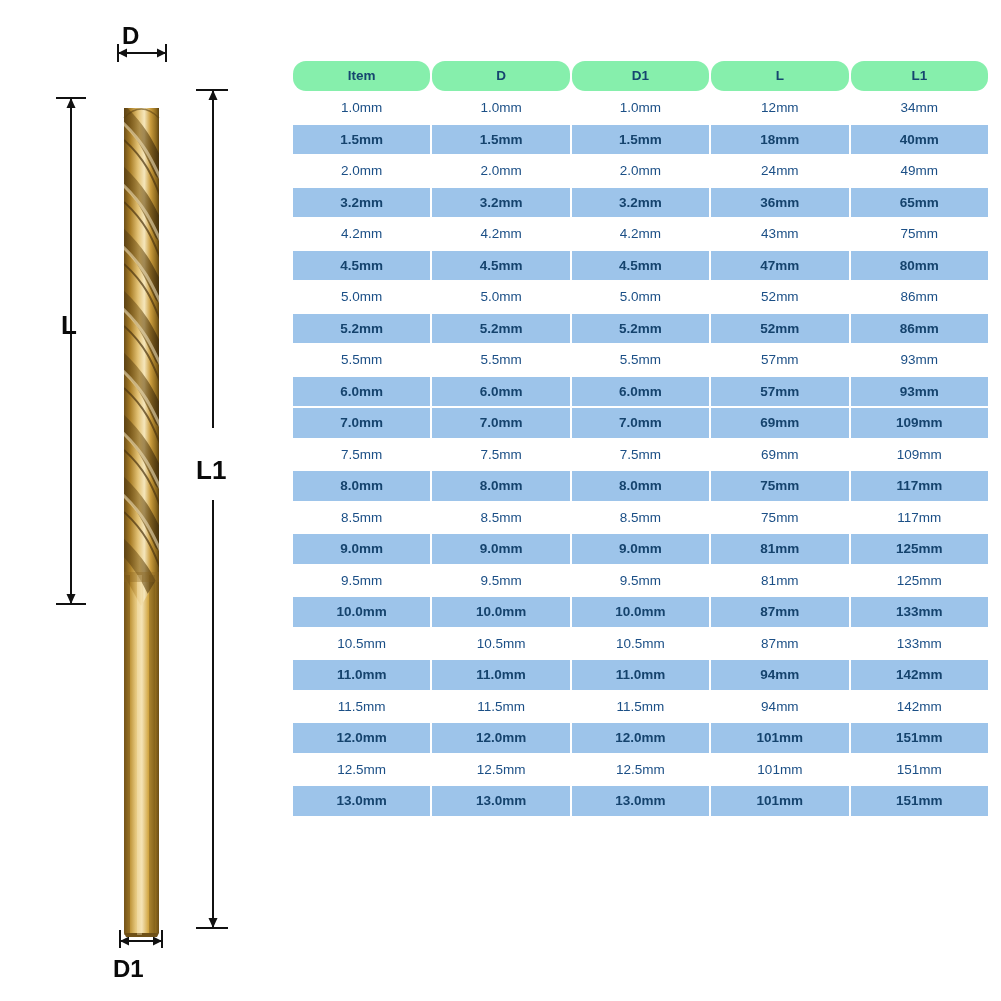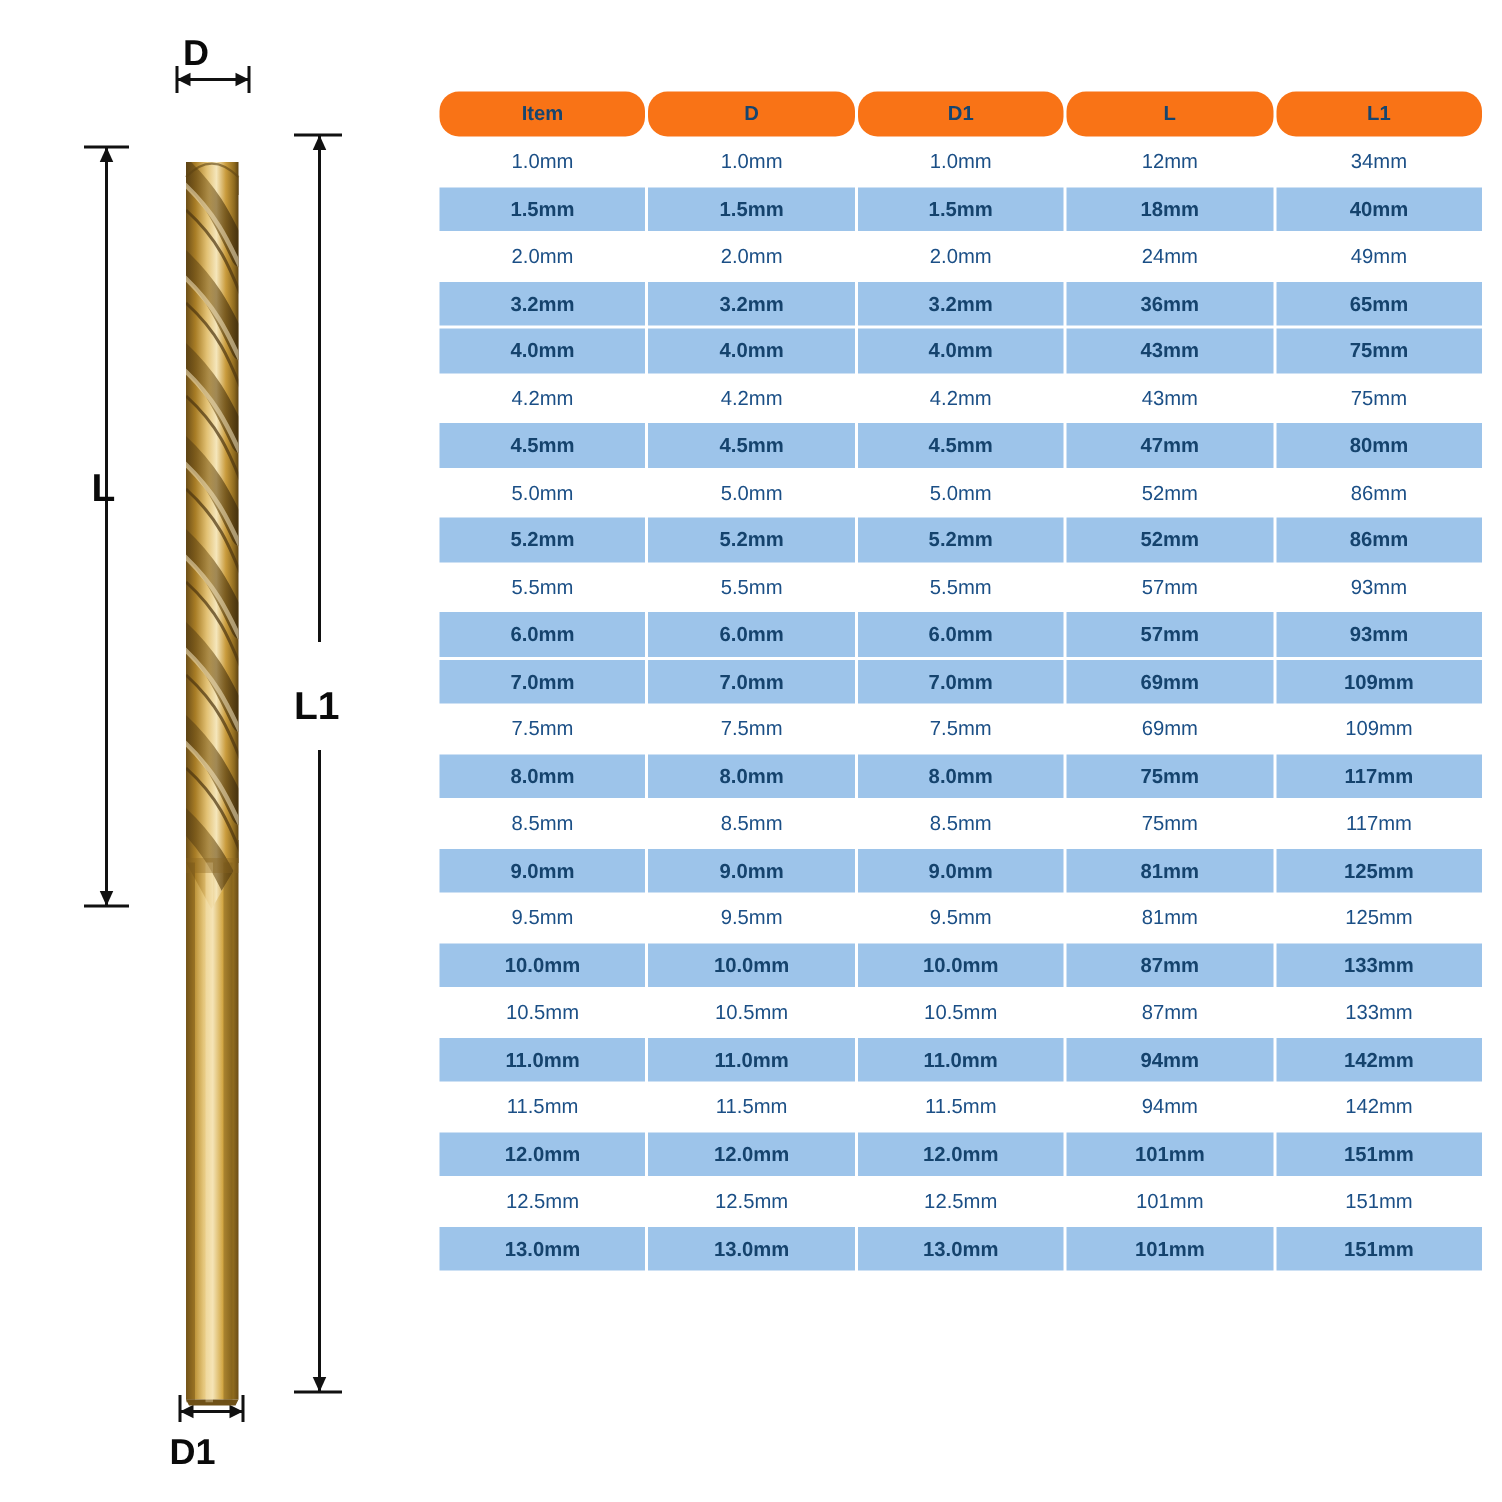--- a/index.html
+++ b/index.html
@@ -53,21 +53,21 @@
     font-size: 13.5px;
     color: #1b4f86;
     font-family: "Liberation Sans", sans-serif;
     padding: 0;
     height: 29.5px;
     line-height: 29.5px;
     background: #ffffff;
     font-weight: normal;
   }
   table.spec th {
-    background: #f97316;
+    background: #86efac;
     font-weight: bold;
     color: #16456f;
     height: 30px;
     line-height: 30px;
     border-radius: 13px;
   }
   table.spec tr.alt td {
     background: #9dc4ea;
     font-weight: bold;
     color: #15436d;
@@ -247,27 +247,20 @@
           <td>24mm</td>
           <td>49mm</td>
         </tr>
         <tr class="alt">
           <td>3.2mm</td>
           <td>3.2mm</td>
           <td>3.2mm</td>
           <td>36mm</td>
           <td>65mm</td>
         </tr>
-        <tr class="alt">
-          <td>4.0mm</td>
-          <td>4.0mm</td>
-          <td>4.0mm</td>
-          <td>43mm</td>
-          <td>75mm</td>
-        </tr>
         <tr class="plain">
           <td>4.2mm</td>
           <td>4.2mm</td>
           <td>4.2mm</td>
           <td>43mm</td>
           <td>75mm</td>
         </tr>
         <tr class="alt">
           <td>4.5mm</td>
           <td>4.5mm</td>

